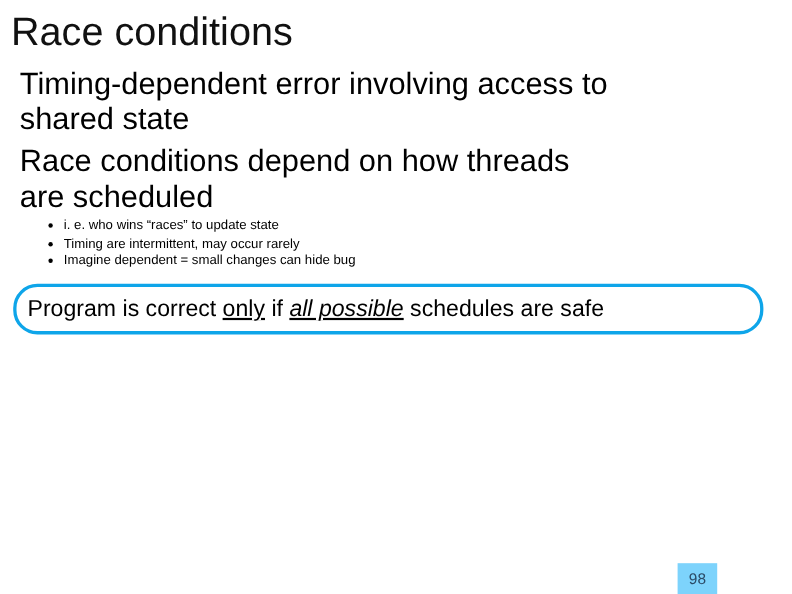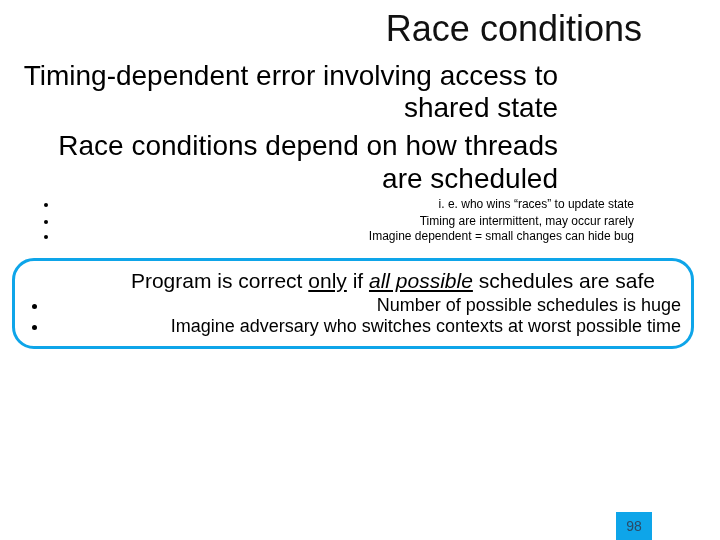--- a/index.html
+++ b/index.html
@@ -1,36 +1,36 @@
 <!DOCTYPE html>
 <html><head>
 <meta charset="utf-8">
 <style>
   * { margin: 0; padding: 0; box-sizing: border-box; }
   html, body { width: 720px; height: 540px; background: #fff; font-family: Arial, Helvetica, sans-serif; color: #000; position: relative; overflow: hidden; }
-  .slide { width: 652px; height: 540px; position: relative; padding: 0; text-align: right; }
+  .slide { width: 652px; height: 540px; position: relative; padding: 0; }
   .title { font-size: 36px; font-weight: 400; color: #111; padding: 8px 10px 4px 10px; letter-spacing: 0; }
   .body { padding: 0 18px 0 18px; }
   .para { font-size: 28px; line-height: 1.15; margin: 6px 0 0 0; max-width: 540px; }
   .bullets { padding: 2px 0 0 34px; }
   .bullets li { font-size: 12px; line-height: 1.25; list-style: disc; margin-left: 6px; }
   .subhead { font-size: 21px; margin-top: 18px; }
   .last-block { position: relative; margin-top: 14px; border: 3px solid #0ea5e9; border-radius: 22px; padding: 8px 10px 8px 10px; width: 682px; left: -6px; }
   .last-block .para-in { font-size: 21px; line-height: 1.15; max-width: 630px; }
   .last-bullets { padding: 2px 0 0 18px; }
   .last-bullets li { font-size: 18px; line-height: 1.2; list-style: disc; margin-left: 6px; padding-left: 16px; }
   .u { text-decoration: underline; }
   .i { font-style: italic; }
   .pagebadge {
     position: absolute;
     right: 0;
     bottom: 0;
     width: 36px;
     height: 28px;
-    background: #0ea5e9;
+    background: #7dd3fc;
     color: #2b4a66;
     display: flex;
     align-items: center;
     justify-content: center;
     font-size: 14px;
     margin-left: 40px;
   }
 </style>
 </head>
 <body>
@@ -49,23 +49,19 @@
 
     <ul class="bullets">
       <li>Timing are intermittent, may occur rarely</li>
       <li>Imagine dependent = small changes can hide bug</li>
     </ul>
 
     <div class="last-block">
       <div class="para-in">
         <span>Program is correct </span><span class="u">only</span><span> if </span><span class="u i">all possible</span><span> schedules are safe</span>
       </div>
-      <ul class="last-bullets">
-        <li>Number of possible schedules is huge</li>
-        <li>Imagine adversary who switches contexts at worst possible time</li>
-      </ul>
     </div>
 
   </div>
 
   <div class="pagebadge">98</div>
 
 </div>
 
 </body></html>

